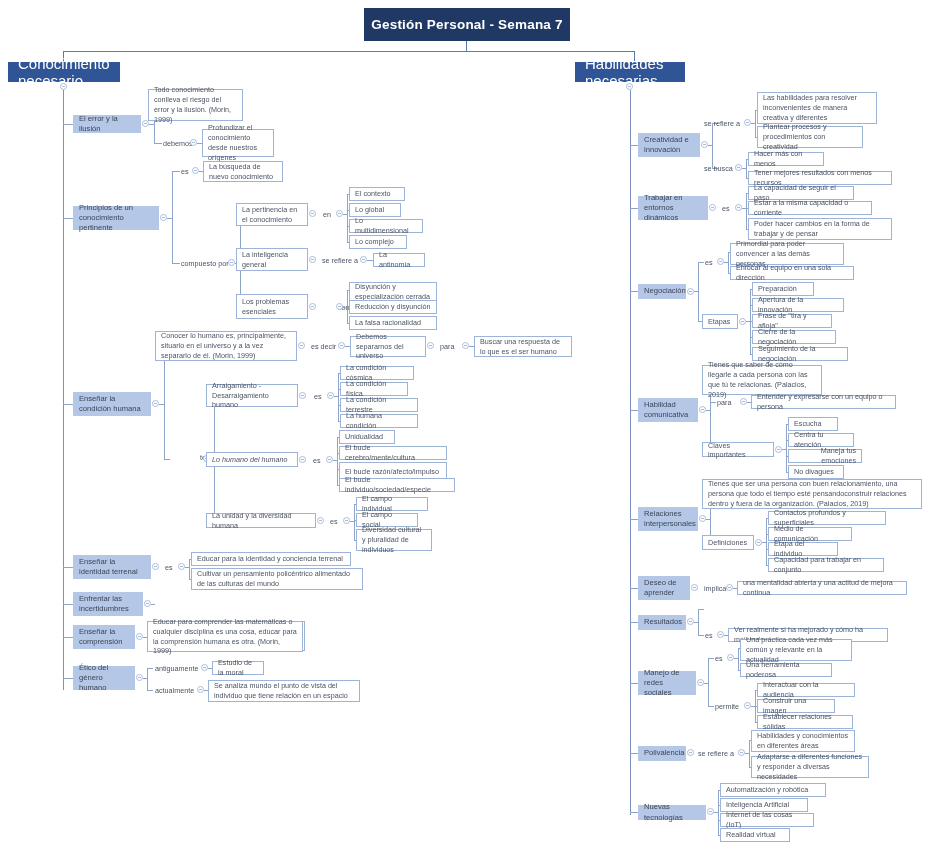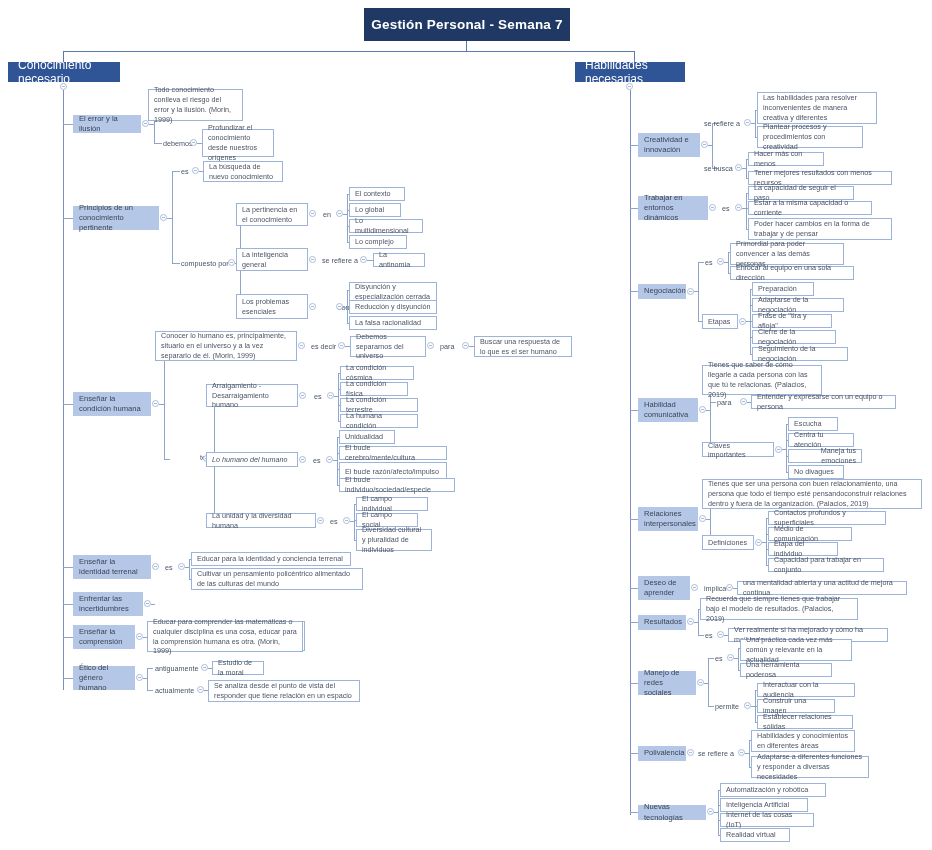--- a/index.html
+++ b/index.html
@@ -24,21 +24,21 @@
 
   
   .title{
     position:absolute;background:#1f3864;color:#ffffff;
     display:flex;align-items:center;justify-content:center;
     font-size:13.5px;font-weight:bold;letter-spacing:.2px;
   }
   .branch{
     position:absolute;background:#2f5597;color:#ffffff;
     display:flex;align-items:center;padding:0 10px;box-sizing:border-box;
-    font-size:12px;
+    font-size:15px;
   }
   .lvl2{
     position:absolute;background:#b4c7e7;color:#3b4454;
     display:flex;align-items:center;padding:2px 6px;box-sizing:border-box;
     font-size:7.6px;line-height:1.35;
   }
   .leaf{
     position:absolute;background:#ffffff;border:1px solid #9db4d8;
     color:#4a5364;box-sizing:border-box;
     display:flex;align-items:center;padding:2px 5px;
@@ -375,21 +375,21 @@
   <div class="leaf" style="left:212px;top:661px;width:52px;height:14px;">
     <span>Estudio de la moral</span>
     </div>
 
   <div class="rel" style="left:155px;top:686px;">
     <span>actualmente</span>
   </div>
   <div class="knob" style="left:197px;top:686px;"></div>
   <div class="ln h" style="left:204px;top:690px;width:4px;"></div>
   <div class="leaf" style="left:208px;top:680px;width:152px;height:22px;">
-    <span>Se analiza desde el punto de vista del responder que tiene relación en un espacio</span>
+    <span>Se analiza mundo el punto de vista del individuo que tiene relación en un espacio</span>
     </div>
 
   <div class="knob" style="left:626px;top:83px;"></div>
   <div class="ln v spine" style="left:630px;top:90px;height:725px;"></div>
 
   <div class="ln h" style="left:630px;top:145px;width:8px;"></div>
   <div class="lvl2" style="left:638px;top:133px;width:62px;height:24px;">
     <span>Creatividad e innovación</span>
   </div>
   <div class="knob" style="left:701px;top:141px;"></div>
@@ -490,21 +490,21 @@
   <div class="ln h" style="left:750px;top:289px;width:4px;"></div>
   <div class="ln h" style="left:750px;top:305px;width:4px;"></div>
   <div class="ln h" style="left:750px;top:321px;width:4px;"></div>
   <div class="ln h" style="left:750px;top:337px;width:4px;"></div>
   <div class="ln h" style="left:750px;top:354px;width:4px;"></div>
 
   <div class="leaf" style="left:752px;top:282px;width:62px;height:14px;">
     <span>Preparación</span>
     </div>
   <div class="leaf" style="left:752px;top:298px;width:92px;height:14px;">
-    <span>Adaptarse de la negociación</span>
+    <span>Apertura de la innovación</span>
     </div>
   <div class="leaf" style="left:752px;top:314px;width:80px;height:14px;">
     <span>Frase de "tira y afloja"</span>
     </div>
   <div class="leaf" style="left:752px;top:330px;width:84px;height:14px;">
     <span>Cierre de la negociación</span>
     </div>
   <div class="leaf" style="left:752px;top:347px;width:96px;height:14px;">
     <span>Seguimiento de la negociación</span>
     </div>
@@ -612,23 +612,20 @@
   <div class="ln h" style="left:630px;top:622px;width:8px;"></div>
   <div class="lvl2" style="left:638px;top:615px;width:48px;height:15px;">
     <span>Resultados</span>
   </div>
   <div class="knob" style="left:687px;top:618px;"></div>
   <div class="ln h" style="left:694px;top:622px;width:4px;"></div>
   <div class="ln v" style="left:698px;top:609px;height:26px;"></div>
   <div class="ln h" style="left:698px;top:609px;width:6px;"></div>
   <div class="ln h" style="left:698px;top:635px;width:6px;"></div>
 
-  <div class="leaf" style="left:700px;top:598px;width:158px;height:22px;">
-    <span>Recuerda que siempre tienes que trabajar bajo el modelo de resultados. (Palacios, 2019)</span>
-    </div>
   <div class="rel" style="left:705px;top:631px;">
     <span>es</span>
   </div>
   <div class="knob" style="left:717px;top:631px;"></div>
   <div class="ln h" style="left:724px;top:635px;width:4px;"></div>
   <div class="leaf" style="left:728px;top:628px;width:160px;height:14px;">
     <span>Ver realmente si ha mejorado y cómo ha mejorado</span>
     </div>
 
   <div class="ln h" style="left:630px;top:683px;width:8px;"></div>

